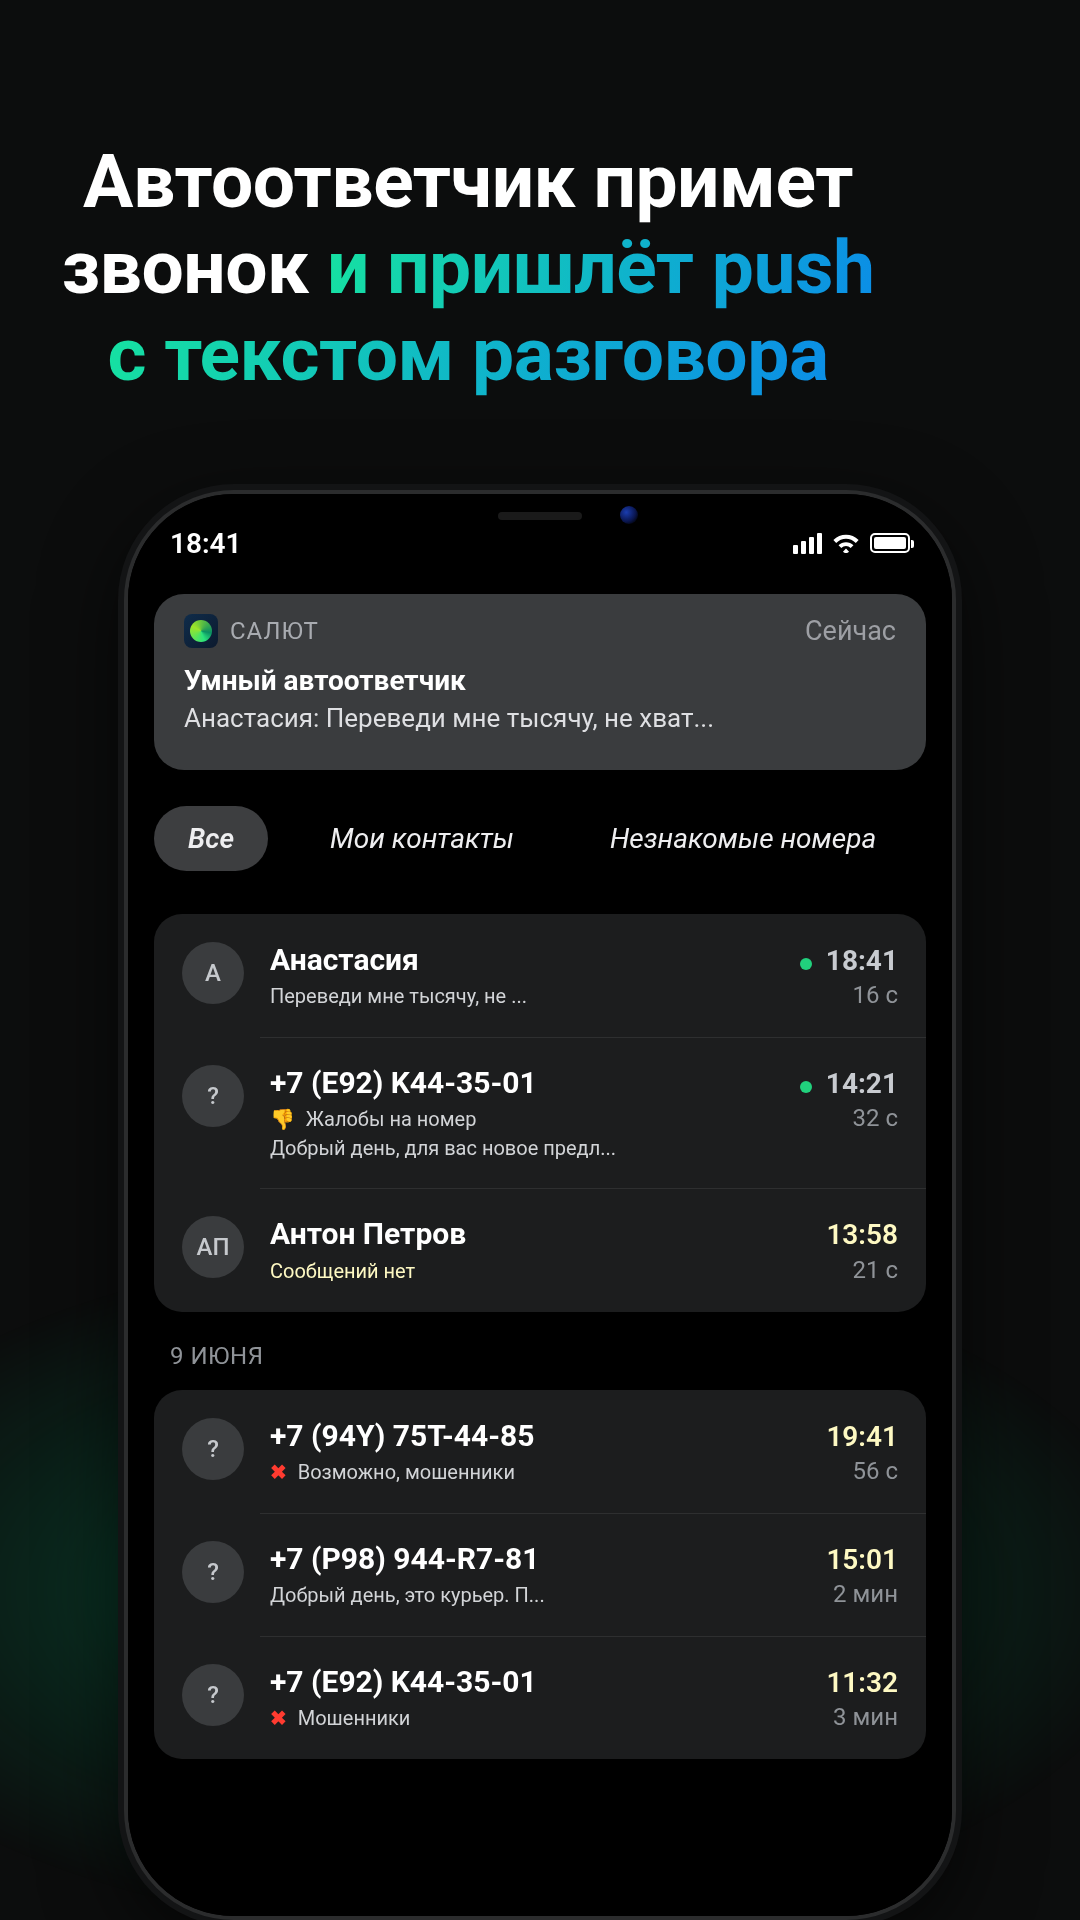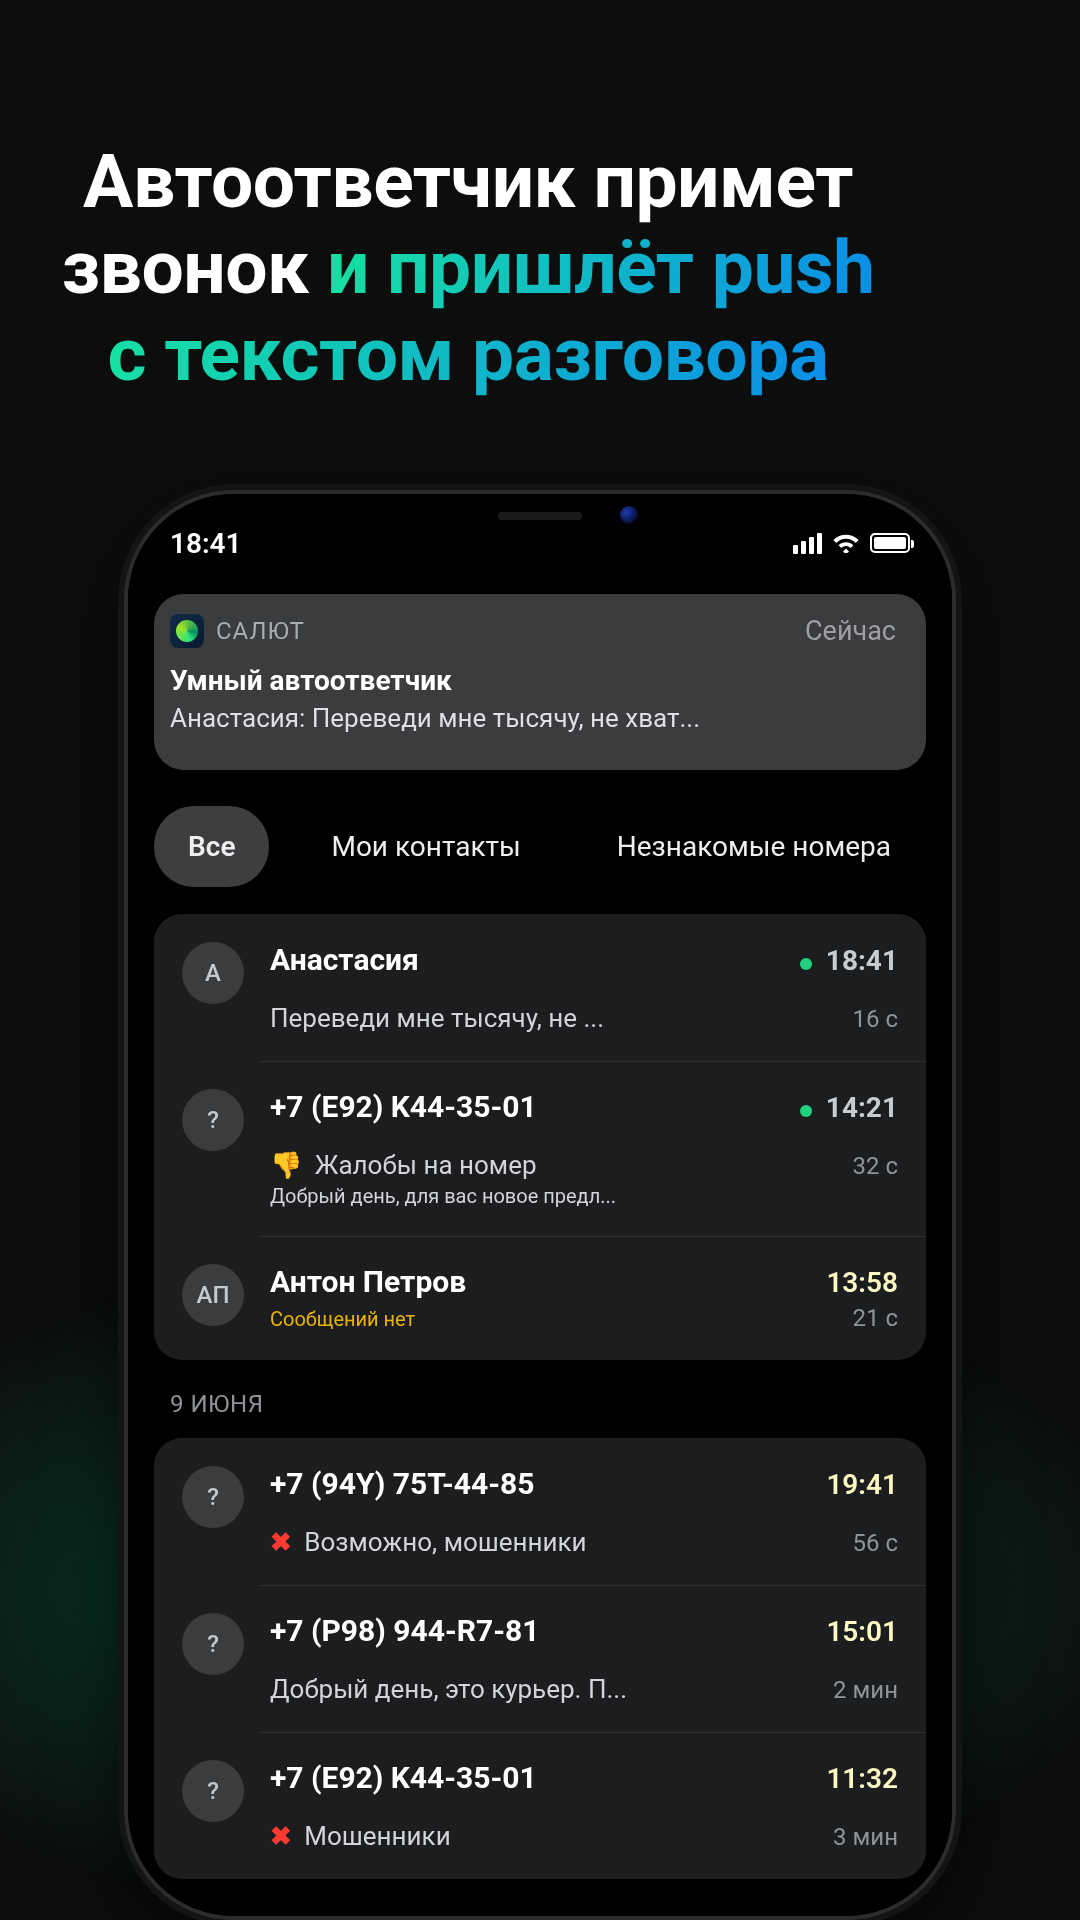--- a/index.html
+++ b/index.html
@@ -35,55 +35,55 @@
   .signal span { width:5px; background:#fff; border-radius:1px; }
   .signal span:nth-child(1){height:9px;} .signal span:nth-child(2){height:13px;}
   .signal span:nth-child(3){height:17px;} .signal span:nth-child(4){height:21px;}
   .wifi-icon { width:28px; height:22px; }
   .batt { width:40px; height:20px; border:2px solid #fff; border-radius:5px; position:relative; }
   .batt::after { content:""; position:absolute; right:-6px; top:5px; width:3px; height:8px; background:#fff; border-radius:0 2px 2px 0;}
   .batt .fill { position:absolute; inset:2px; background:#fff; border-radius:2px; }
 
   
   .push { position:absolute; top:100px; left:26px; right:26px; height:176px;
-          background:#3a3c3e; border-radius:30px; padding:20px 30px 22px 16px;
+          background:#3a3c3e; border-radius:30px; padding:20px 30px 22px 30px;
           box-shadow:0 12px 30px rgba(0,0,0,0.5); }
   .push-head { display:flex; align-items:center; gap:12px; }
   .push-app-icon { width:34px; height:34px; border-radius:8px;
                    background:linear-gradient(135deg,#0f2c4a 0%,#0c1a2e 100%);
                    display:flex; align-items:center; justify-content:center; }
   .push-app-icon .swirl { width:22px; height:22px; border-radius:50%;
                    background:conic-gradient(from 160deg,#2be37c 0deg,#9de429 140deg,#0a8f62 300deg,#2be37c 360deg); }
   .push-app-label { color:#a8abb0; font-size:24px; letter-spacing:1px; text-transform:uppercase; }
   .push-time { margin-left:auto; color:#9d9fa4; font-size:27px; }
   .push-title { margin-top:16px; font-weight:700; font-size:28px; color:#fff; }
   .push-body  { margin-top:6px; font-size:26px; color:#dedfe2; white-space:nowrap; overflow:hidden; text-overflow:ellipsis; }
 
   .chips { position:absolute; top:312px; left:26px; right:0; display:flex; gap:28px; align-items:center; overflow:hidden; }
-  .chip { font-size:28px; color:#eeeef0; white-space:nowrap; padding:24px 34px; border-radius:40px; }
+  .chip { font-size:28px; color:#eeeef0; white-space:nowrap; padding:16px 34px; border-radius:40px;font-style:italic; }
   .chip.active { background:#3d3e40; font-weight:600; }
 
   .list { position:absolute; top:420px; left:26px; right:26px; bottom:0; overflow:hidden; }
   .date-header { color:#8f9398; font-size:24px; text-transform:uppercase; margin:10px 0 20px 16px; letter-spacing:0.5px;}
   .group { background:#1c1d1e; border-radius:28px; padding:0 0; margin-bottom:30px; }
   .row { display:flex; padding:28px 28px; gap:26px; position:relative; }
   .row + .row::before { content:""; position:absolute; left:106px; right:0; top:0; height:1px; background:#2e2f30; }
   .avatar { flex:0 0 62px; width:62px; height:62px; border-radius:50%; background:#3a3c3e;
             display:flex; align-items:center; justify-content:center; color:#c6c9cd; font-size:24px; font-weight:500;}
   .row-main { flex:1 1 auto; min-width:0; }
   .title-line { display:flex; align-items:baseline; gap:14px; }
   .row-title { font-size:30px; font-weight:700; color:#fff; white-space:nowrap; overflow:hidden; text-overflow:ellipsis; max-width:100%; }
   .dot { width:12px; height:12px; border-radius:50%; background:#21d17d; margin-left:auto; flex:0 0 auto; }
   .row-time { color:#c8cbd0; font-weight:700; font-size:28px; flex:0 0 auto;}
   .row-time.muted { color:#fef9c3; font-weight:600; }
   .sub-line { display:flex; margin-top:4px; align-items:baseline; gap:14px;}
-  .row-tag { font-size:26px; color:#d2d4d7; white-space:nowrap; overflow:hidden; text-overflow:ellipsis;margin-top:22px; }
+  .row-tag { font-size:20px; color:#d2d4d7; white-space:nowrap; overflow:hidden; text-overflow:ellipsis; }
   .row-dur { margin-left:auto; color:#8f9398; font-size:24px; flex:0 0 auto;}
   .row-preview { margin-top:4px; font-size:20px; color:#d2d4d7; white-space:nowrap; overflow:hidden; text-overflow:ellipsis; }
-  .row-preview.muted { color:#eab308; }
+  .row-preview.muted { color:#fef9c3; }
   .thumb-emoji, .x-emoji { margin-right:6px; }
   .x-emoji { color:#ff3b30; font-weight:700; }
 
 </style>
 </head>
 <body>
 
 <div class="page">
   <div class="glow"></div>
 

